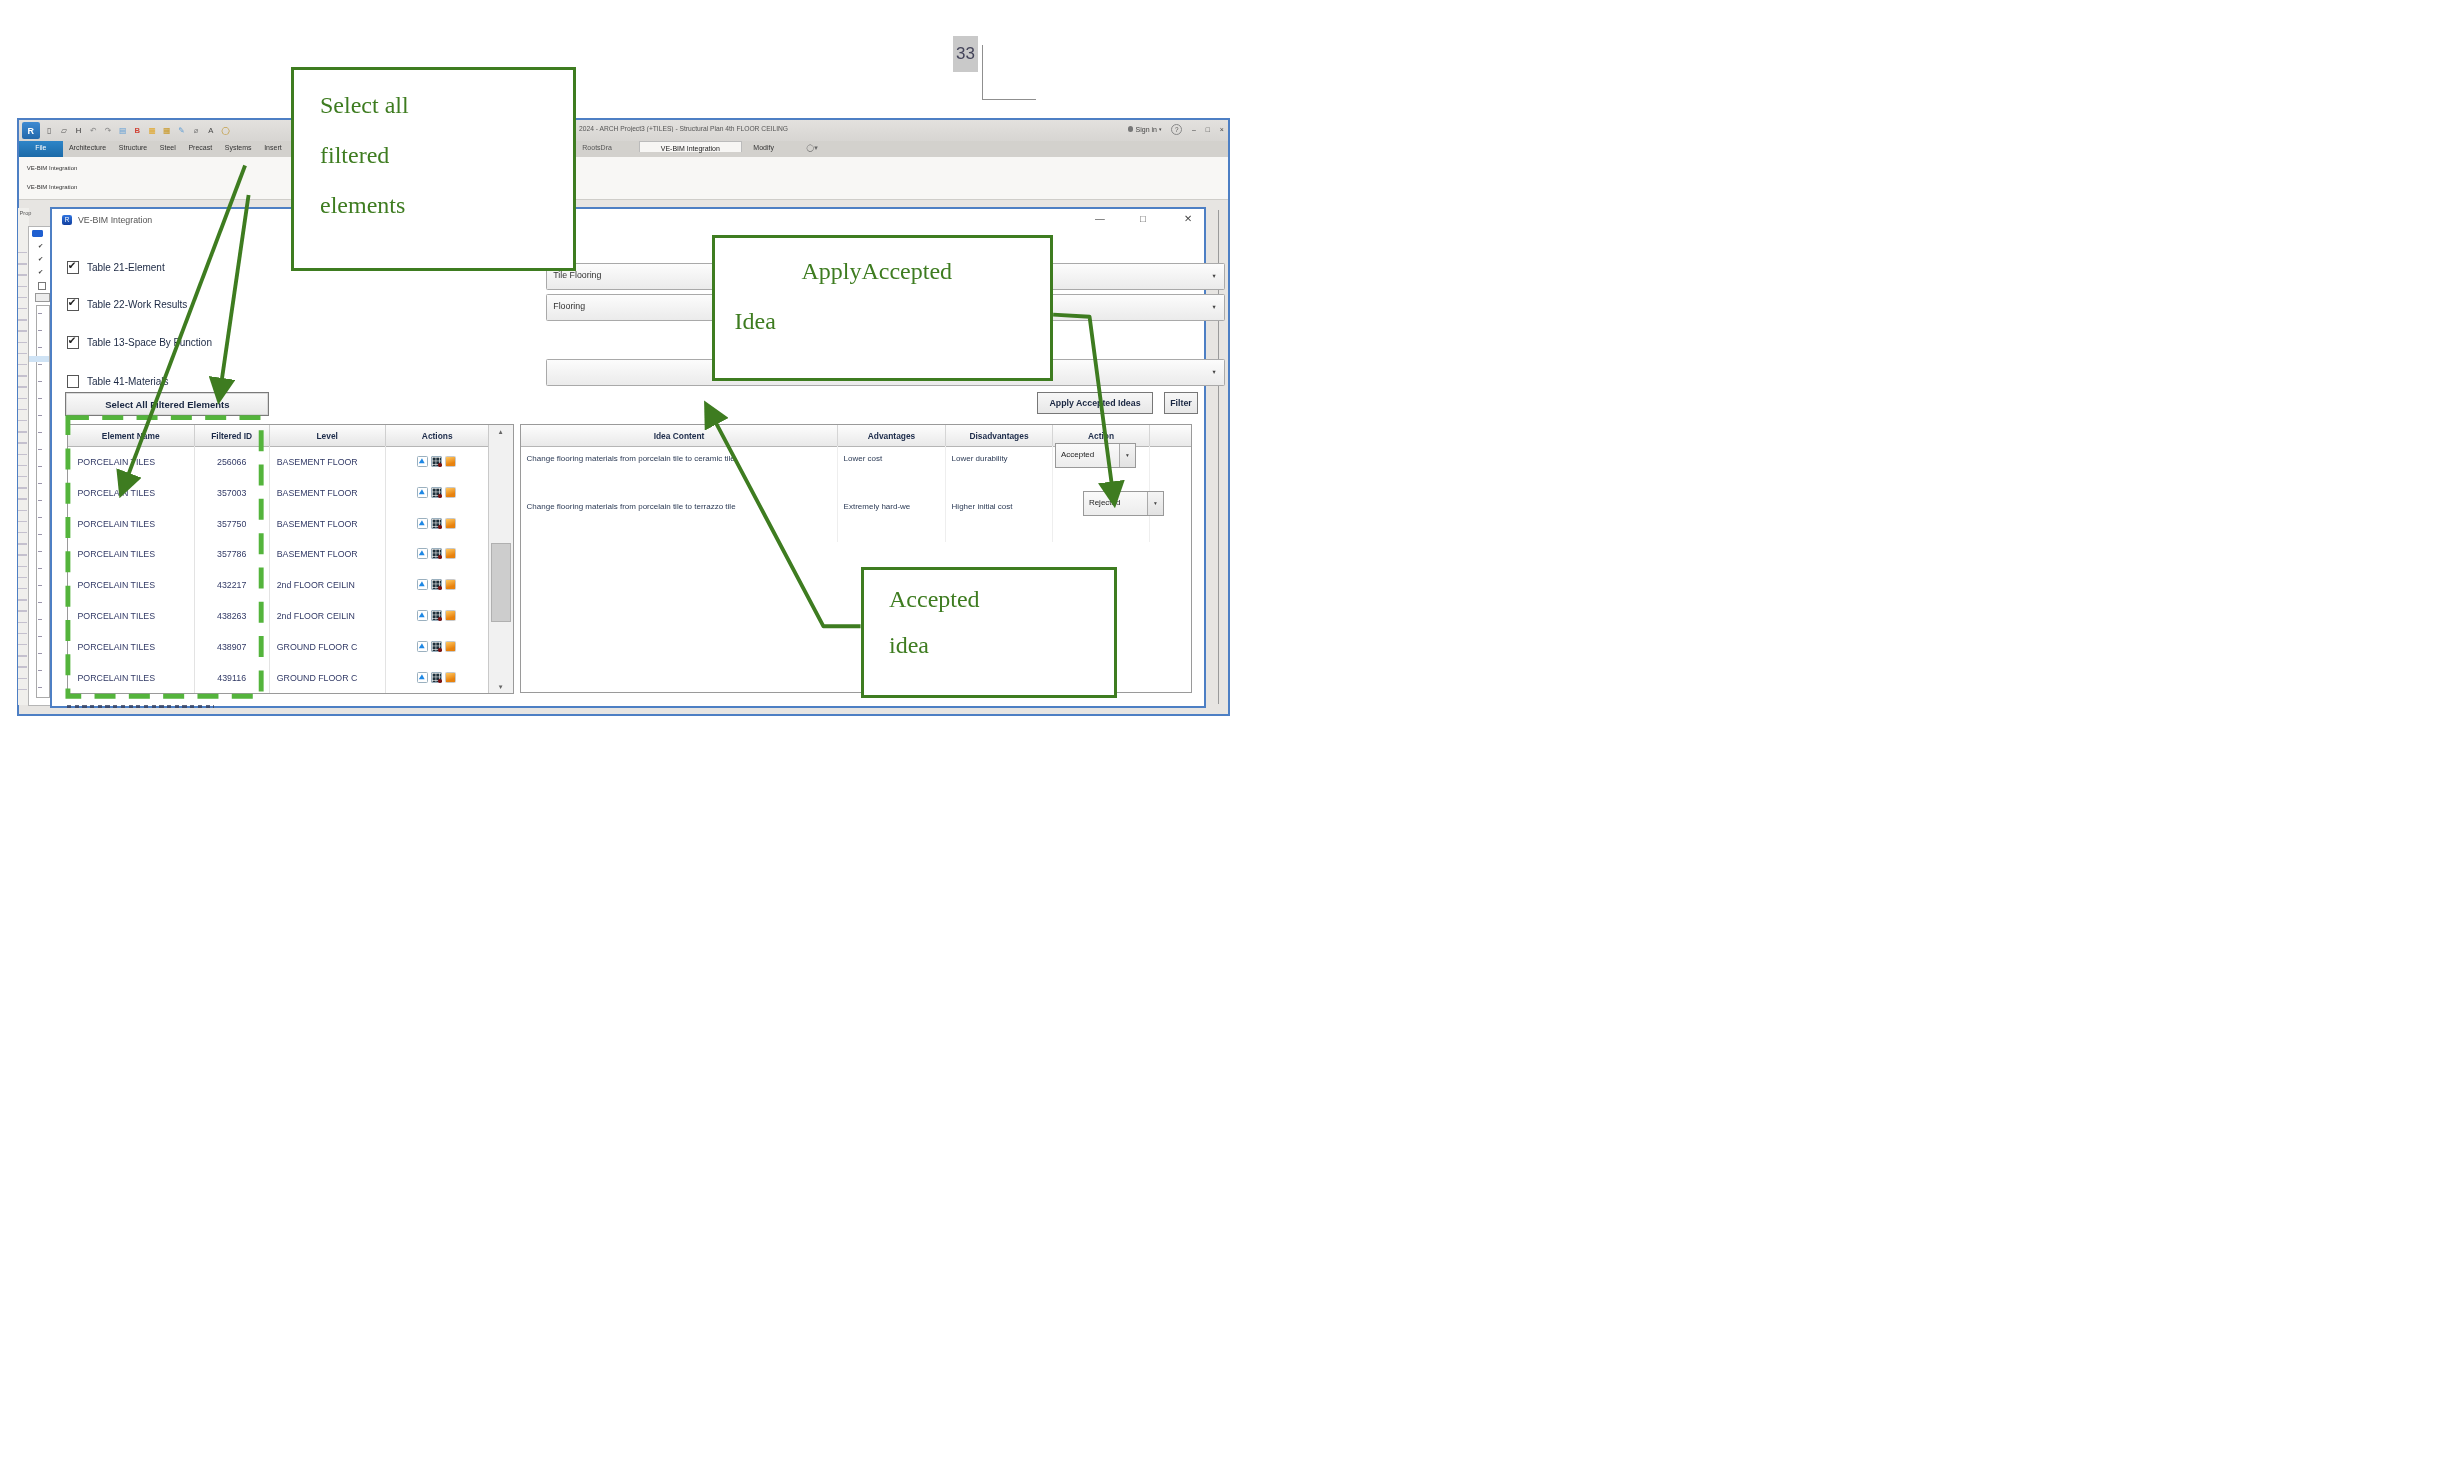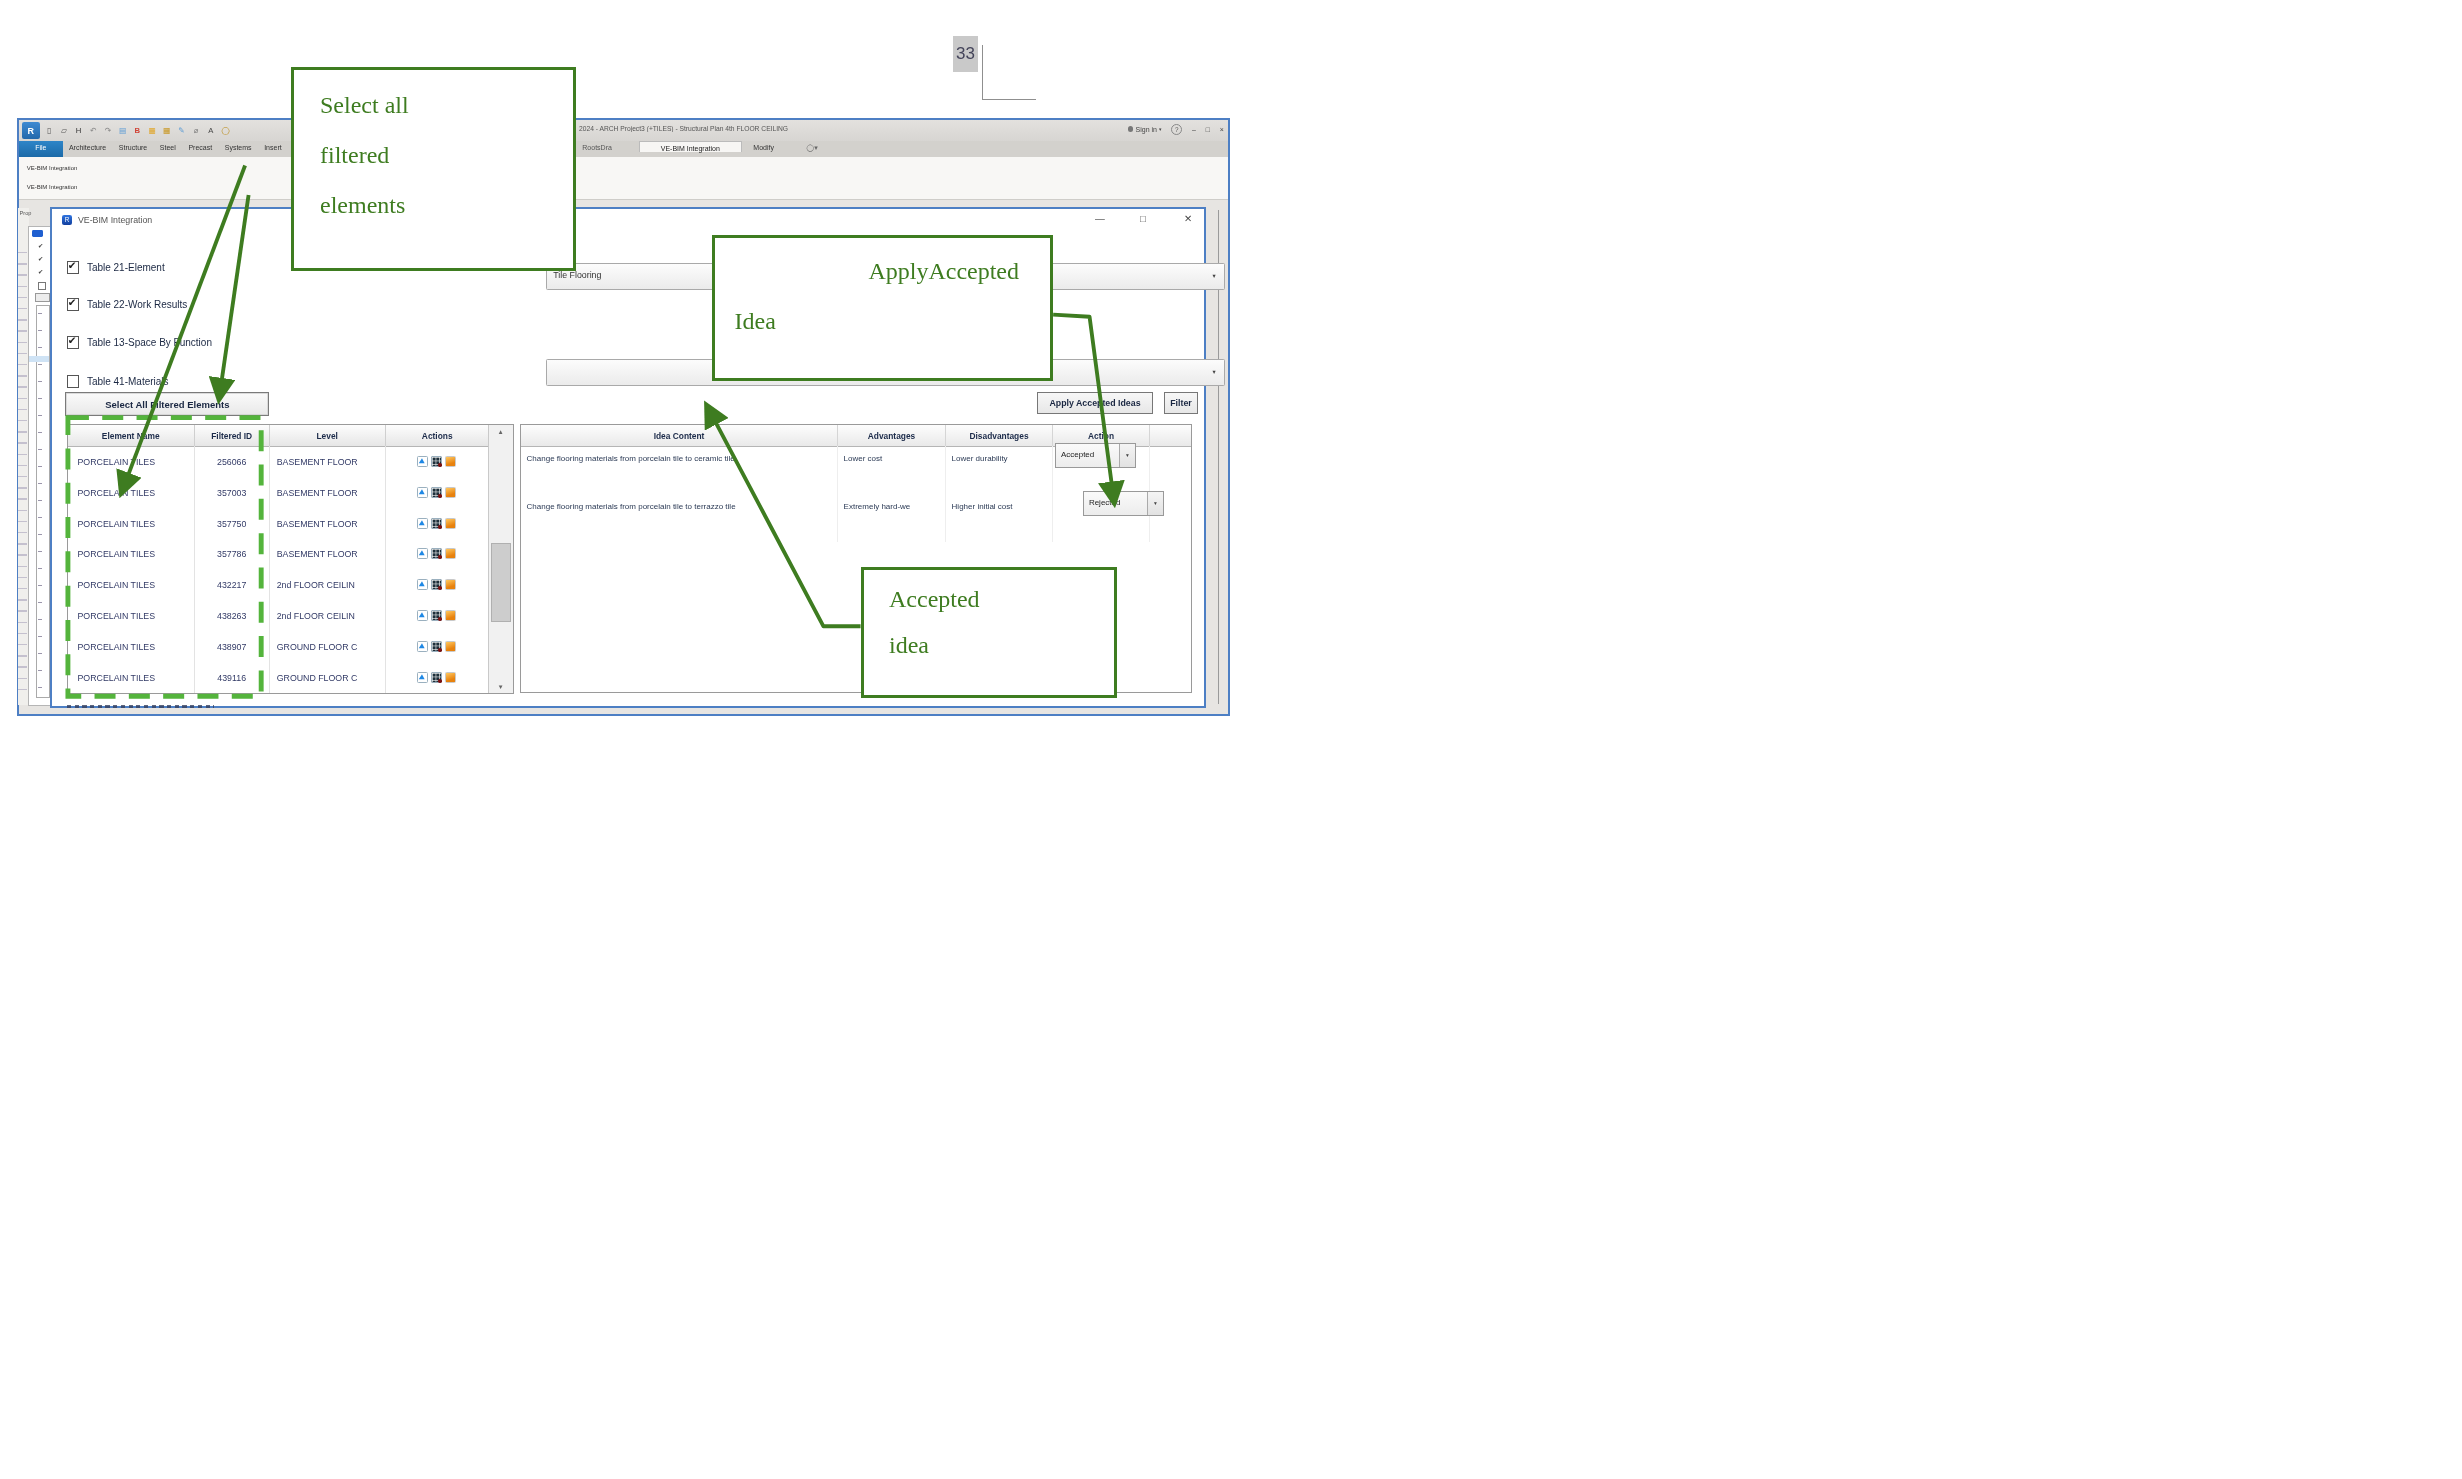--- a/index.html
+++ b/index.html
@@ -316,20 +316,24 @@
         <span class="sarrow" style="top:2.8px">▲</span>
         <div id="ethumb"></div>
         <span class="sarrow" style="bottom:2.8px">▼</span>
       </div>
     </div>
 
     <div class="abs combo" style="top:54px">
       <span class="val">Tile Flooring</span>
       <span class="car">▾</span>
       </div>
+    <div class="abs combo" style="top:85px">
+      <span class="val">Flooring</span>
+      <span class="car">▾</span>
+      </div>
     <div class="abs combo" style="top:150px">
       <span class="val"></span>
       <span class="car">▾</span>
       </div>
 
     <div class="abs pushbtn" style="left:985px;top:183px;width:116px">Apply Accepted Ideas</div>
     <div class="abs pushbtn" style="left:1112px;top:183px;width:34px">Filter</div>
 
     <div class="abs" id="itable">
       <div class="igrid" id="ihead">
@@ -365,21 +369,21 @@
   </div>
 
   <div class="abs" id="smudge"></div>
 
   <div class="abs note" style="left:291px;top:67px;width:285px;height:204px;padding:10px 0 0 26px">
     <div class="ln">Select all</div>
     <div class="ln">filtered</div>
     <div class="ln">elements</div>
   </div>
   <div class="abs note" style="left:712px;top:235px;width:341px;height:146px;padding:8.4px 31px 0 19.6px">
-    <div class="ln" style="display:flex;justify-content:flex-end">
+    <div class="ln" style="display:flex;justify-content:center">
       <span>Apply</span>
       <span>Accepted</span>
     </div>
     <div class="ln">Idea</div>
   </div>
   <div class="abs note" id="note3" style="left:861px;top:567px;width:256px;height:131px;padding:5.6px 0 0 25px">
     <div class="ln">Accepted</div>
     <div class="ln">idea</div>
   </div>
 

